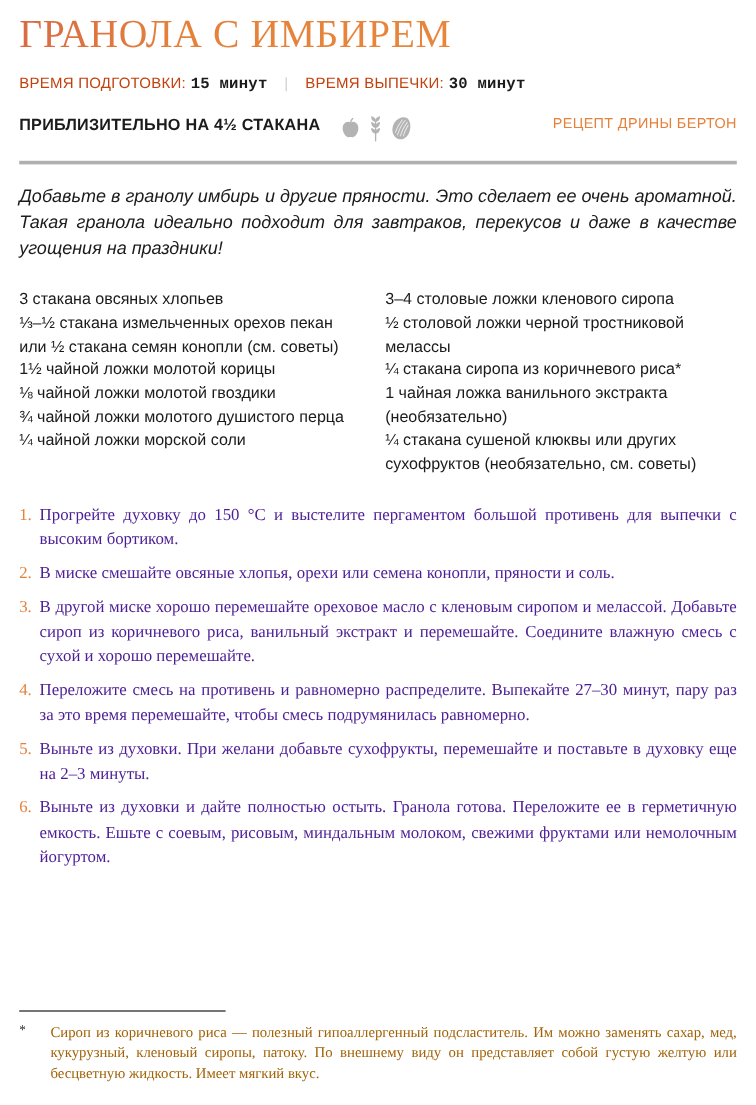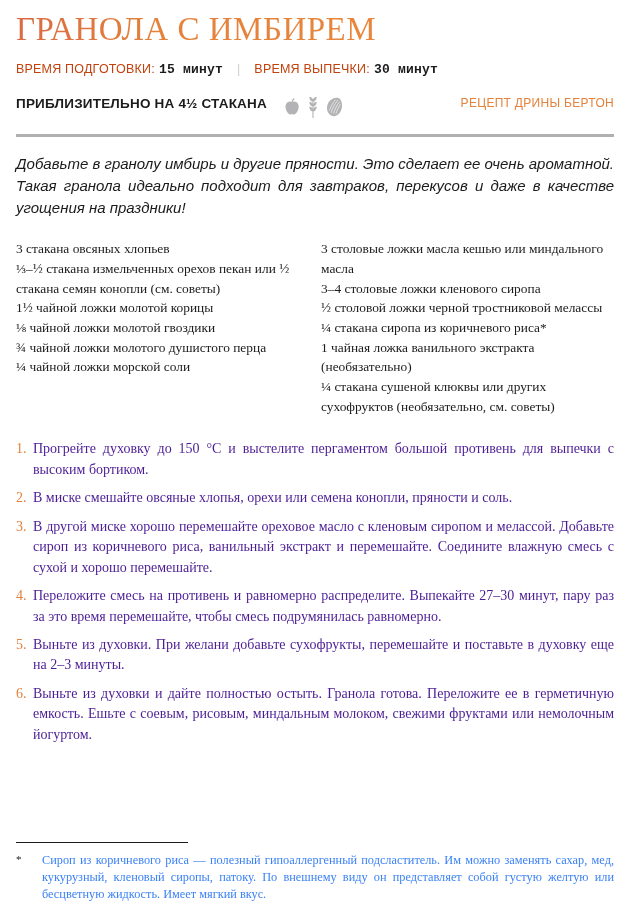--- a/index.html
+++ b/index.html
@@ -111,21 +111,20 @@
     color: #1b1b1b;
     text-align: justify;
     font-stretch: condensed;
   }
 
   
   .ingredients {
     margin-top: 20px;
     display: flex;
     gap: 0;
-    font-family: Liberation Serif, serif;
   }
   .ing-col {
     width: 50%;
     box-sizing: border-box;
   }
   .ing-col.left { padding-right: 16px; }
   .ing-col.right { padding-left: 6px; }
   .ing-item {
     font-size: 13.4px;
     line-height: 1.47;
@@ -181,21 +180,21 @@
     font-size: 11px;
     color: #1b1b1b;
     width: 26px;
     flex: 0 0 26px;
     padding-top: 1px;
   }
   .footnote-text {
     font-family: "Liberation Serif", serif;
     font-size: 12.3px;
     line-height: 1.38;
-    color: #3b82f6;
+    color: #a16207;
     text-align: justify;
     flex: 1;
   }
 </style>
 </head>
 <body>
 
 <div class="page">
 
   <h1 class="recipe-title">ГРАНОЛА С ИМБИРЕМ</h1>
@@ -254,21 +253,20 @@
   <div class="ingredients">
     <div class="ing-col left">
       <div class="ing-item">3 стакана овсяных хлопьев</div>
       <div class="ing-item">⅓–½ стакана измельченных орехов пекан или ½ стакана семян конопли (см. советы)</div>
       <div class="ing-item">1½ чайной ложки молотой корицы</div>
       <div class="ing-item">⅛ чайной ложки молотой гвоздики</div>
       <div class="ing-item">¾ чайной ложки молотого душистого перца</div>
       <div class="ing-item">¼ чайной ложки морской соли</div>
     </div>
     <div class="ing-col right">
-      <div class="ing-item">3 столовые ложки масла кешью или миндального масла</div>
       <div class="ing-item">3–4 столовые ложки кленового сиропа</div>
       <div class="ing-item">½ столовой ложки черной тростниковой мелассы</div>
       <div class="ing-item">¼ стакана сиропа из коричневого риса*</div>
       <div class="ing-item">1 чайная ложка ванильного экстракта (необязательно)</div>
       <div class="ing-item">¼ стакана сушеной клюквы или других сухофруктов (необязательно, см. советы)</div>
     </div>
   </div>
 
   <ol class="steps" style="list-style:none;padding:0;margin-top:23px;">
     <li class="step">

